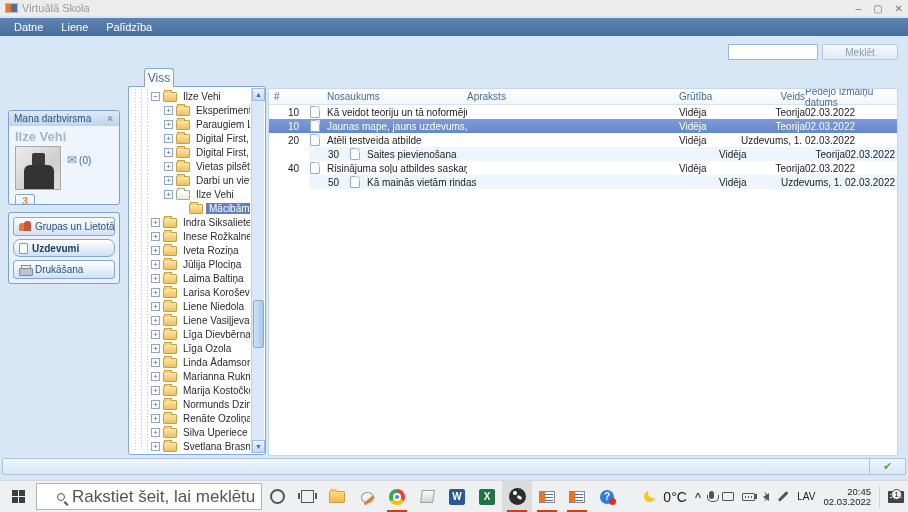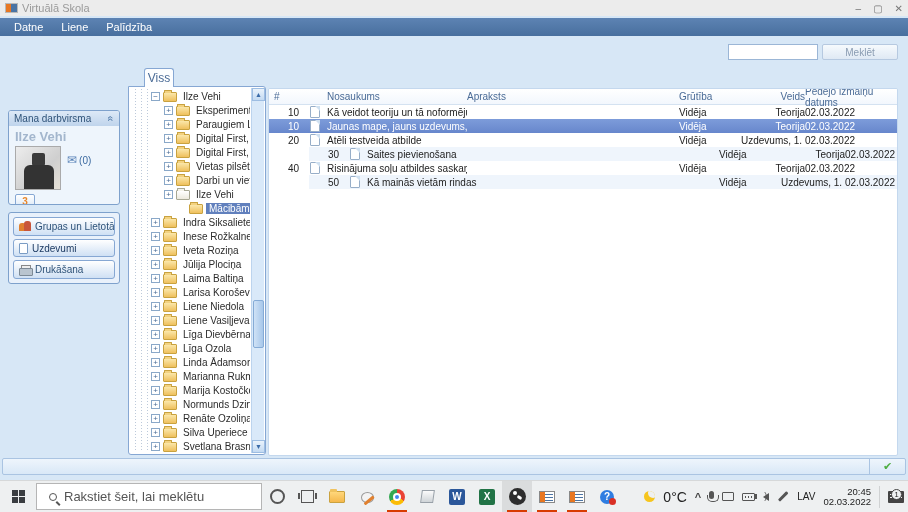--- a/index.html
+++ b/index.html
@@ -38,21 +38,21 @@
   .avatar { width:46px; height:44px; background:linear-gradient(135deg,#ededed,#cfcfcf 60%,#e6e0d6); border:1px solid #aaa; position:relative; overflow:hidden; }
   .avatar::before { content:""; position:absolute; left:16px; top:6px; width:13px; height:13px; background:#3a3a3a; border-radius:2px; }
   .avatar::after { content:""; position:absolute; left:8px; top:18px; width:30px; height:28px; background:#333; border-radius:6px 6px 0 0; }
   .mail-wrap { display:flex; align-items:center; margin:8px 0 0 6px; gap:2px; }
   .mail-ico { color:#5b84b8; font-size:12px; line-height:1; }
   .mail-count { color:#3b6aa0; font-size:10px; }
   .mini-btn { margin:4px 0 0 6px; width:20px; height:15px; border:1px solid #86a7d3; border-radius:2px; background:linear-gradient(#ffffff,#d8e6f6); color:#e8862a; font-size:10px; font-weight:bold; display:flex; align-items:center; justify-content:center; }
 
   .nav-panel { position:absolute; left:8px; top:212px; width:112px; height:72px; border:1px solid #7ea1cc; border-radius:3px; background:#e9f1fb; padding:4px; display:flex; flex-direction:column; gap:3px; }
   .nav-btn { height:19px; border:1px solid #86a7d3; border-radius:3px; background:linear-gradient(#ffffff,#cfe0f4); display:flex; align-items:center; gap:4px; padding:0 5px; font-size:10px; color:#2f5379; cursor:pointer; white-space:nowrap; overflow:hidden; }
-  .nav-btn.bold { font-weight:normal; color:#1d3b63; }
+  .nav-btn.bold { font-weight:bold; color:#1d3b63;border-radius:7px; }
   .ico-users { width:12px; height:10px; position:relative; flex:0 0 auto; }
   .ico-users::before { content:""; position:absolute; left:0; top:2px; width:7px; height:8px; background:#e0802f; border-radius:3px 3px 0 0; }
   .ico-users::after { content:""; position:absolute; left:5px; top:0; width:7px; height:10px; background:#c8553a; border-radius:3px 3px 0 0; }
   .ico-doc { width:9px; height:11px; background:#fff; border:1px solid #7a9cc4; border-radius:1px; flex:0 0 auto; }
   .ico-print { width:12px; height:10px; position:relative; flex:0 0 auto; }
   .ico-print::before { content:""; position:absolute; left:2px; top:0; width:8px; height:4px; background:#eee; border:1px solid #888; }
   .ico-print::after { content:""; position:absolute; left:0; top:3px; width:12px; height:6px; background:#b9c4cf; border:1px solid #7d8a96; border-radius:1px; }
 
   
   .tree-tab { position:absolute; left:144px; top:68px; width:30px; height:19px; background:#fdfeff; border:1px solid #86a7d3; border-bottom:none; border-radius:3px 3px 0 0; font-size:12px; color:#4a6b96; display:flex; align-items:center; justify-content:center; z-index:2; }
@@ -98,21 +98,21 @@
 
   
   .statusbar { position:absolute; left:2px; right:2px; top:458px; height:17px; background:linear-gradient(#eef5fc,#d9e8f7); border:1px solid #aac4e2; border-radius:2px; display:flex; align-items:center; }
   .status-right { margin-left:auto; width:36px; height:100%; border-left:1px solid #aac4e2; display:flex; align-items:center; justify-content:center; color:#4fae43; font-size:11px; }
 
   
   .taskbar { position:absolute; left:0; top:480px; width:908px; height:32px; background:#eef0f1; border-top:1px solid #d6d8d9; display:flex; align-items:stretch; }
   .tb-start { width:36px; display:flex; align-items:center; justify-content:center; cursor:pointer; }
   .win-glyph { width:13px; height:13px; display:grid; grid-template-columns:6px 6px; grid-gap:1px; }
   .win-glyph i { background:#3a3d41; }
-  .tb-search { width:226px; background:#fff; border:1px solid #b5b5b5; margin:2px 0; display:flex; align-items:center; padding:0 12px; gap:7px; color:#555; font-size:13px; cursor:text; white-space:nowrap; overflow:hidden; }
+  .tb-search { width:226px; background:#fff; border:1px solid #b5b5b5; margin:2px 0; display:flex; align-items:center; padding:0 20px; gap:7px; color:#555; font-size:17px; cursor:text; white-space:nowrap; overflow:hidden; }
   .mag { width:8px; height:8px; border:1.5px solid #555; border-radius:50%; position:relative; flex:0 0 auto; }
   .mag::after { content:""; position:absolute; left:7px; top:7px; width:5px; height:1.5px; background:#555; transform:rotate(45deg); transform-origin:0 0; }
   .tb-btn { width:30px; display:flex; align-items:center; justify-content:center; position:relative; cursor:pointer; }
   .tb-btn.active { background:#dadcdd; }
   .tb-underline { position:absolute; bottom:0; left:5px; right:5px; height:2px; background:#d83b01; }
   .cortana { width:15px; height:15px; border:2px solid #555; border-radius:50%; }
   .taskview { width:13px; height:13px; border:1.5px solid #555; position:relative; }
   .taskview::before { content:""; position:absolute; left:-4px; top:2px; width:2px; height:6px; background:#555; }
   .taskview::after { content:""; position:absolute; right:-4px; top:2px; width:2px; height:6px; background:#555; }
   .fld { width:16px; height:12px; background:linear-gradient(#ffd77b,#f5b84c); border:1px solid #caa23f; border-radius:1px; position:relative; }

